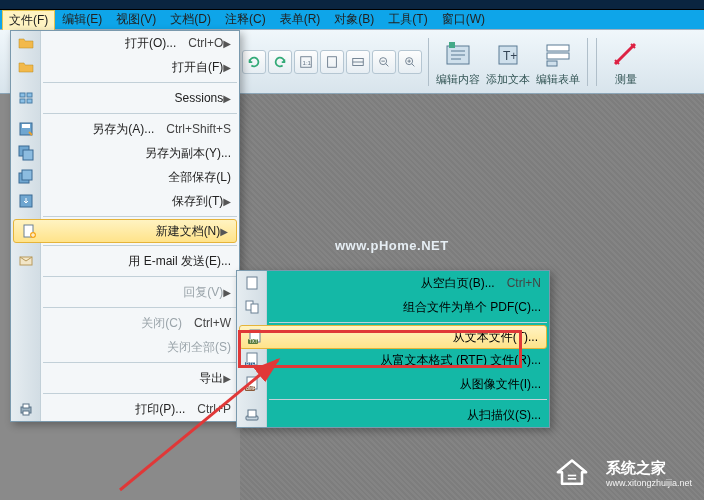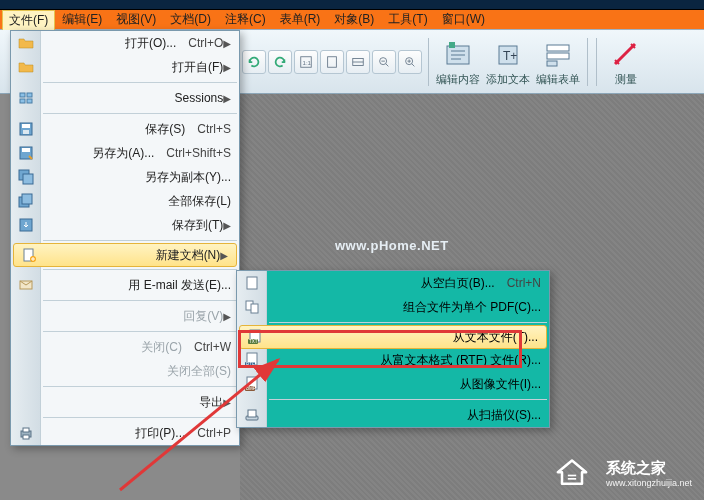--- a/index.html
+++ b/index.html
@@ -1,20 +1,20 @@
 <!DOCTYPE html>
 <html><head>
 <meta charset="utf-8">
 <style>
 * { margin: 0; padding: 0; box-sizing: border-box; font-family: "Microsoft YaHei", "Segoe UI", Tahoma, sans-serif; }
 body { width: 704px; height: 500px; overflow: hidden; background: #8a8a8a; position: relative; }
 
 .titlebar { height: 10px; background: #0a2540; border-bottom: 1px solid #000; }
 
-.menubar { height: 20px; background: #f97316; display: flex; align-items: center; padding: 0 2px; font-size: 12px; color: #222; border-bottom: 1px solid #a0b0c0; }
+.menubar { height: 20px; background: #0ea5e9; display: flex; align-items: center; padding: 0 2px; font-size: 12px; color: #222; border-bottom: 1px solid #a0b0c0; }
 .menu-item { padding: 2px 7px; cursor: default; }
 .menu-item.open { background: #fff3c2; border: 1px solid #e5c44f; border-bottom: none; padding: 1px 6px; }
 
 .toolbar { height: 64px; background: linear-gradient(#f0f7fb,#d8e4ec); border-bottom: 1px solid #8ca6b8; display: flex; align-items: center; padding-left: 240px; position: relative; }
 .tool-group { display: flex; flex-direction: column; align-items: center; margin: 0 2px; height: 64px; }
 .tool-row { display: flex; align-items: center; gap: 2px; padding-top: 20px; }
 .tool-btn { width: 24px; height: 24px; background: linear-gradient(#fdfdfd,#e7eef3); border: 1px solid #b5c6d2; border-radius: 3px; display: flex; align-items: center; justify-content: center; }
 .tool-btn svg { width: 14px; height: 14px; }
 .zoom-box { width: 70px; height: 22px; background: #fff; border: 1px solid #98acbb; display: flex; align-items: center; padding: 0 4px; font-size: 12px; margin-top: 2px; }
 .sep { width: 1px; height: 48px; background: #b0bfca; margin: 8px 4px; }
@@ -204,31 +204,20 @@
       </span>
       <span class="lbl">Sessions</span>
       <span class="arrow">▶</span>
     </div>
     <div class="dm-sep"></div>
     <div class="dm-item">
       <span class="ico">
         <svg width="16" height="16" viewBox="0 0 16 16">
           <rect x="2" y="2" width="12" height="12" fill="#6fa6d0" stroke="#3a6a94"></rect>
           <rect x="4" y="3" width="8" height="4" fill="#fff"></rect>
-          <rect x="5" y="9" width="6" height="4" fill="#dce8f0"></rect>
-        </svg>
-      </span>
-      <span class="lbl">保存(S)</span>
-      <span class="shortcut">Ctrl+S</span>
-    </div>
-    <div class="dm-item">
-      <span class="ico">
-        <svg width="16" height="16" viewBox="0 0 16 16">
-          <rect x="2" y="2" width="12" height="12" fill="#6fa6d0" stroke="#3a6a94"></rect>
-          <rect x="4" y="3" width="8" height="4" fill="#fff"></rect>
           <path d="M11 11l3 3" stroke="#e6a030" stroke-width="2"></path>
         </svg>
       </span>
       <span class="lbl">另存为(A)...</span>
       <span class="shortcut">Ctrl+Shift+S</span>
     </div>
     <div class="dm-item">
       <span class="ico">
         <svg width="16" height="16" viewBox="0 0 16 16">
           <rect x="1" y="1" width="10" height="10" fill="#6fa6d0" stroke="#3a6a94"></rect>

